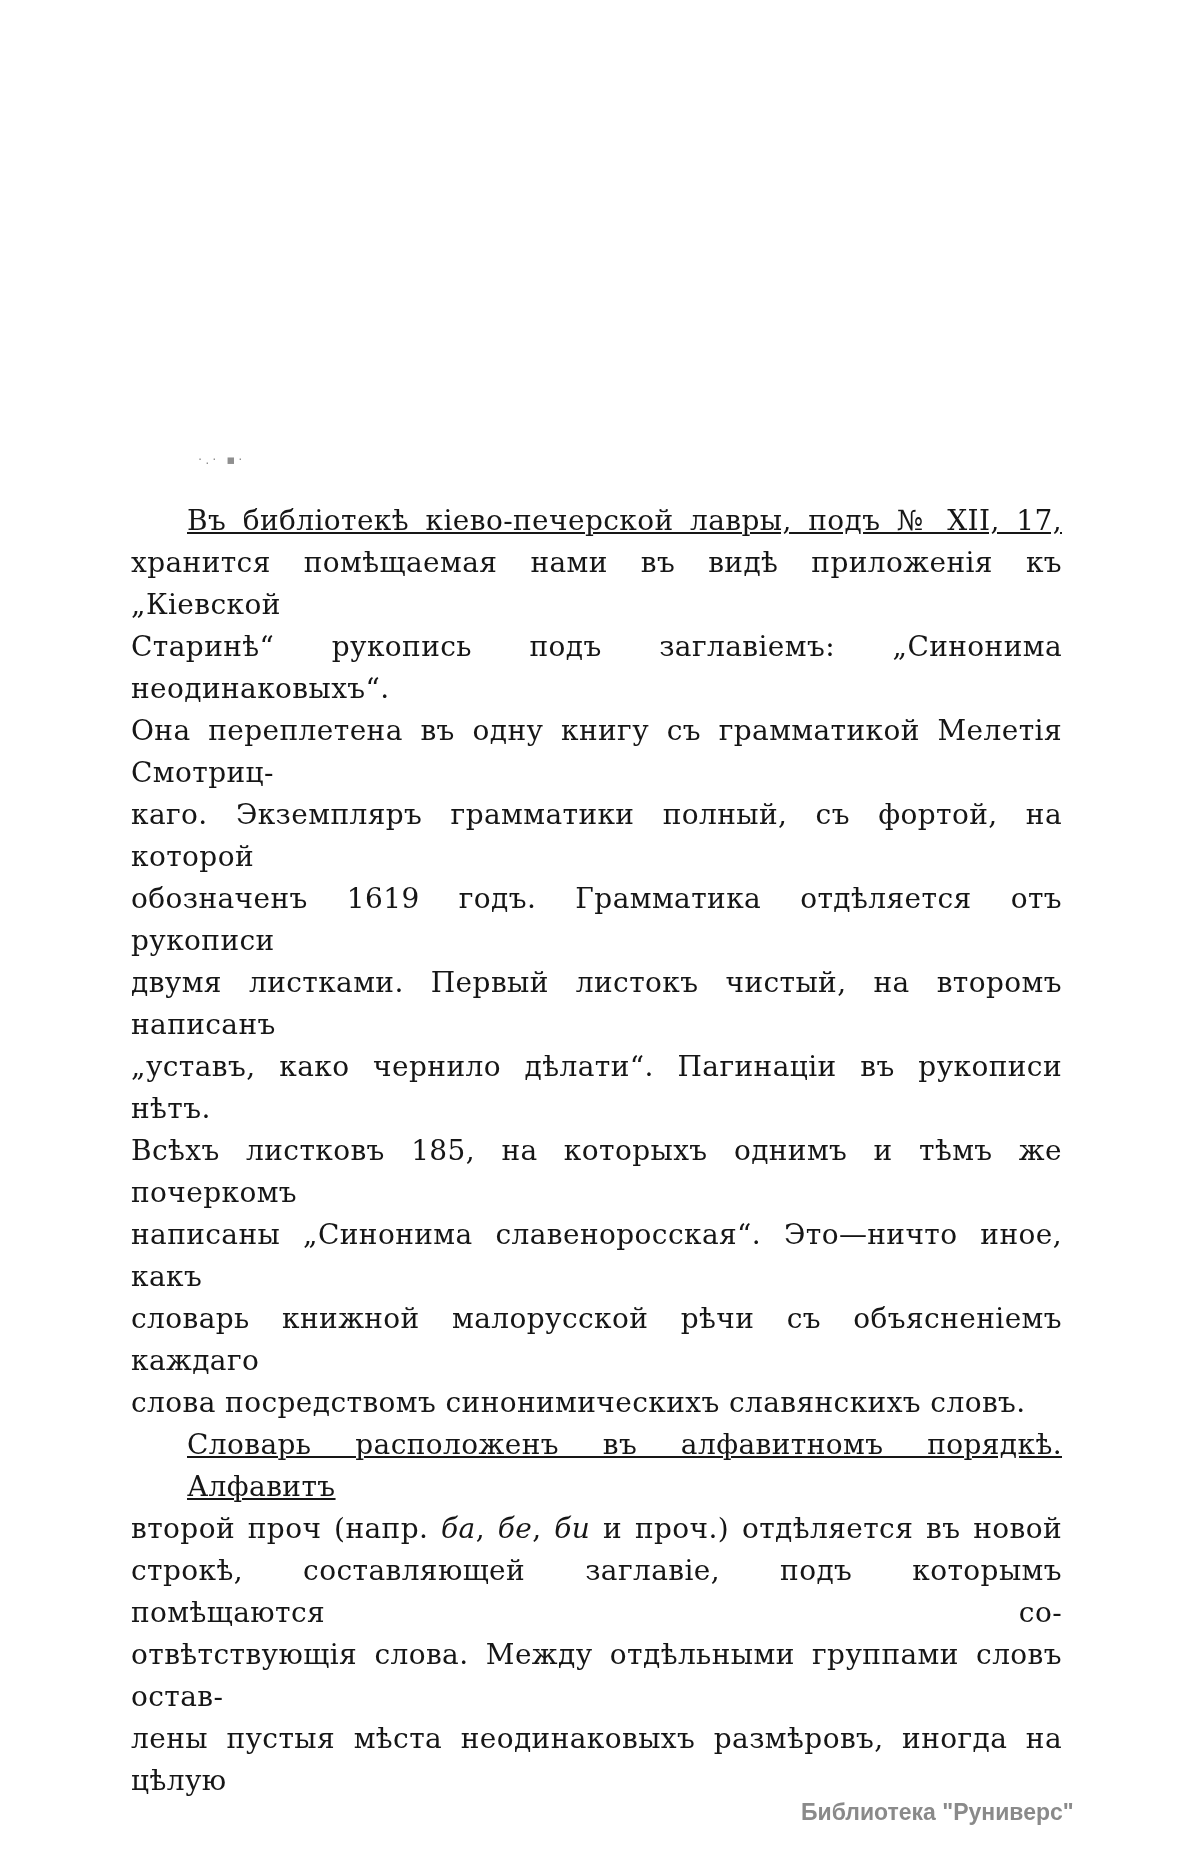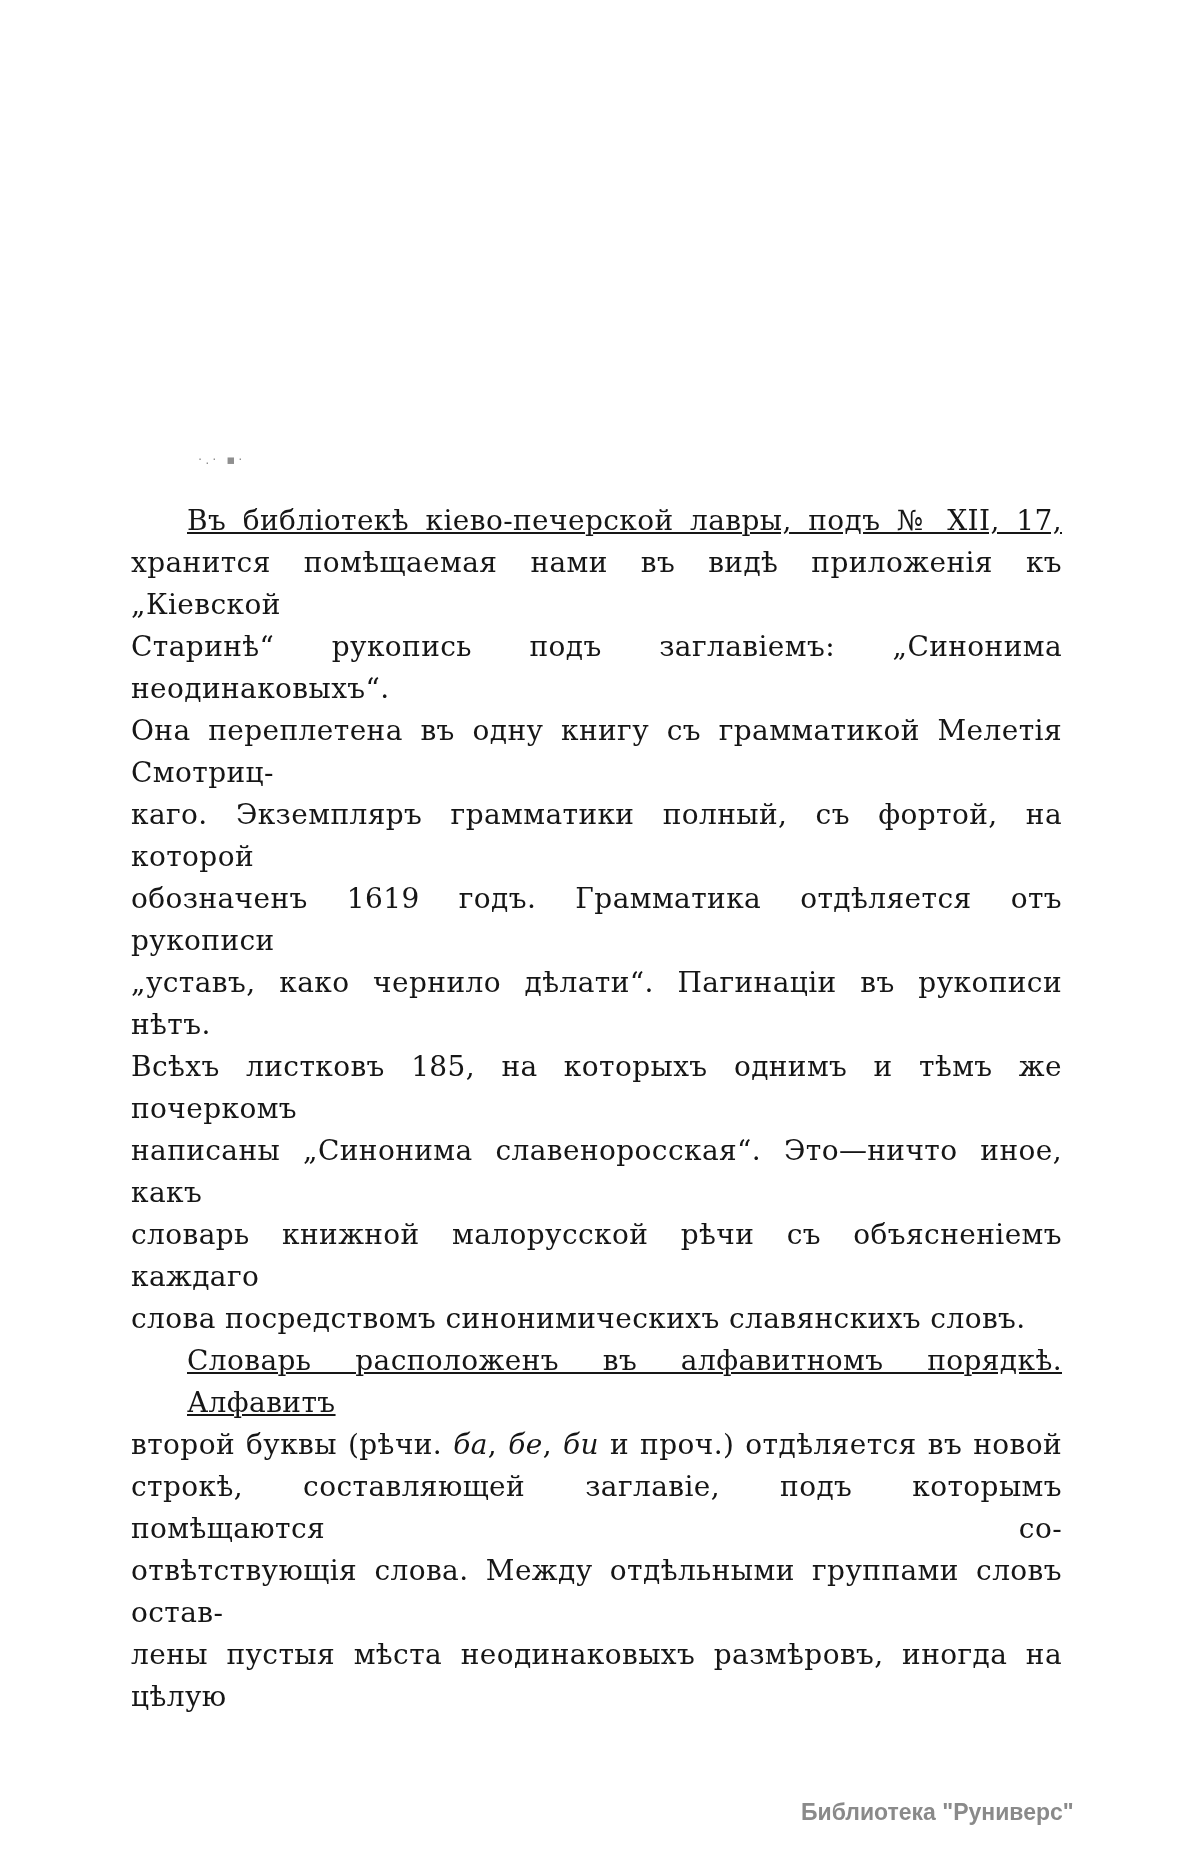--- a/index.html
+++ b/index.html
@@ -58,25 +58,26 @@
 
 <div class="page">
   <div class="pencil-mark">·.· ▪·</div>
   <div class="text-block">
       <div class="line indent"><span>Въ библіотекѣ кіево-печерской лавры, подъ № XII, 17,</span></div>
       <div class="line"><span>хранится помѣщаемая нами въ видѣ приложенія къ „Кіевской</span></div>
       <div class="line"><span>Старинѣ“ рукопись подъ заглавіемъ: „Синонима неодинаковыхъ“.</span></div>
       <div class="line"><span>Она переплетена въ одну книгу съ грамматикой Мелетія Смотриц-</span></div>
       <div class="line"><span>каго. Экземпляръ грамматики полный, съ фортой, на которой</span></div>
       <div class="line"><span>обозначенъ 1619 годъ. Грамматика отдѣляется отъ рукописи</span></div>
+      <div class="line"><span>двумя листками. Первый листокъ чистый, на второмъ написанъ</span></div>
       <div class="line"><span>„уставъ, како чернило дѣлати“. Пагинаціи въ рукописи нѣтъ.</span></div>
       <div class="line"><span>Всѣхъ листковъ 185, на которыхъ однимъ и тѣмъ же почеркомъ</span></div>
       <div class="line"><span>написаны „Синонима славеноросская“. Это—ничто иное, какъ</span></div>
       <div class="line"><span>словарь книжной малорусской рѣчи съ объясненіемъ каждаго</span></div>
       <div class="line no-just"><span>слова посредствомъ синонимическихъ славянскихъ словъ.</span></div>
       <div class="line indent"><span>Словарь расположенъ въ алфавитномъ порядкѣ. Алфавитъ</span></div>
-      <div class="line"><span>второй буквы (рѣчи. </span><i>ба</i><span>, </span><i>бе</i><span>, </span><i>би</i><span> и проч.) отдѣляется въ новой</span></div>
+      <div class="line"><span>второй проч (напр. </span><i>ба</i><span>, </span><i>бе</i><span>, </span><i>би</i><span> и проч.) отдѣляется въ новой</span></div>
       <div class="line"><span>строкѣ, составляющей заглавіе, подъ которымъ помѣщаются со-</span></div>
       <div class="line"><span>отвѣтствующія слова. Между отдѣльными группами словъ остав-</span></div>
       <div class="line"><span>лены пустыя мѣста неодинаковыхъ размѣровъ, иногда на цѣлую</span></div>
     </div>
   <div class="watermark">Библиотека "Руниверс"</div>
 </div>
 
 </body></html>

